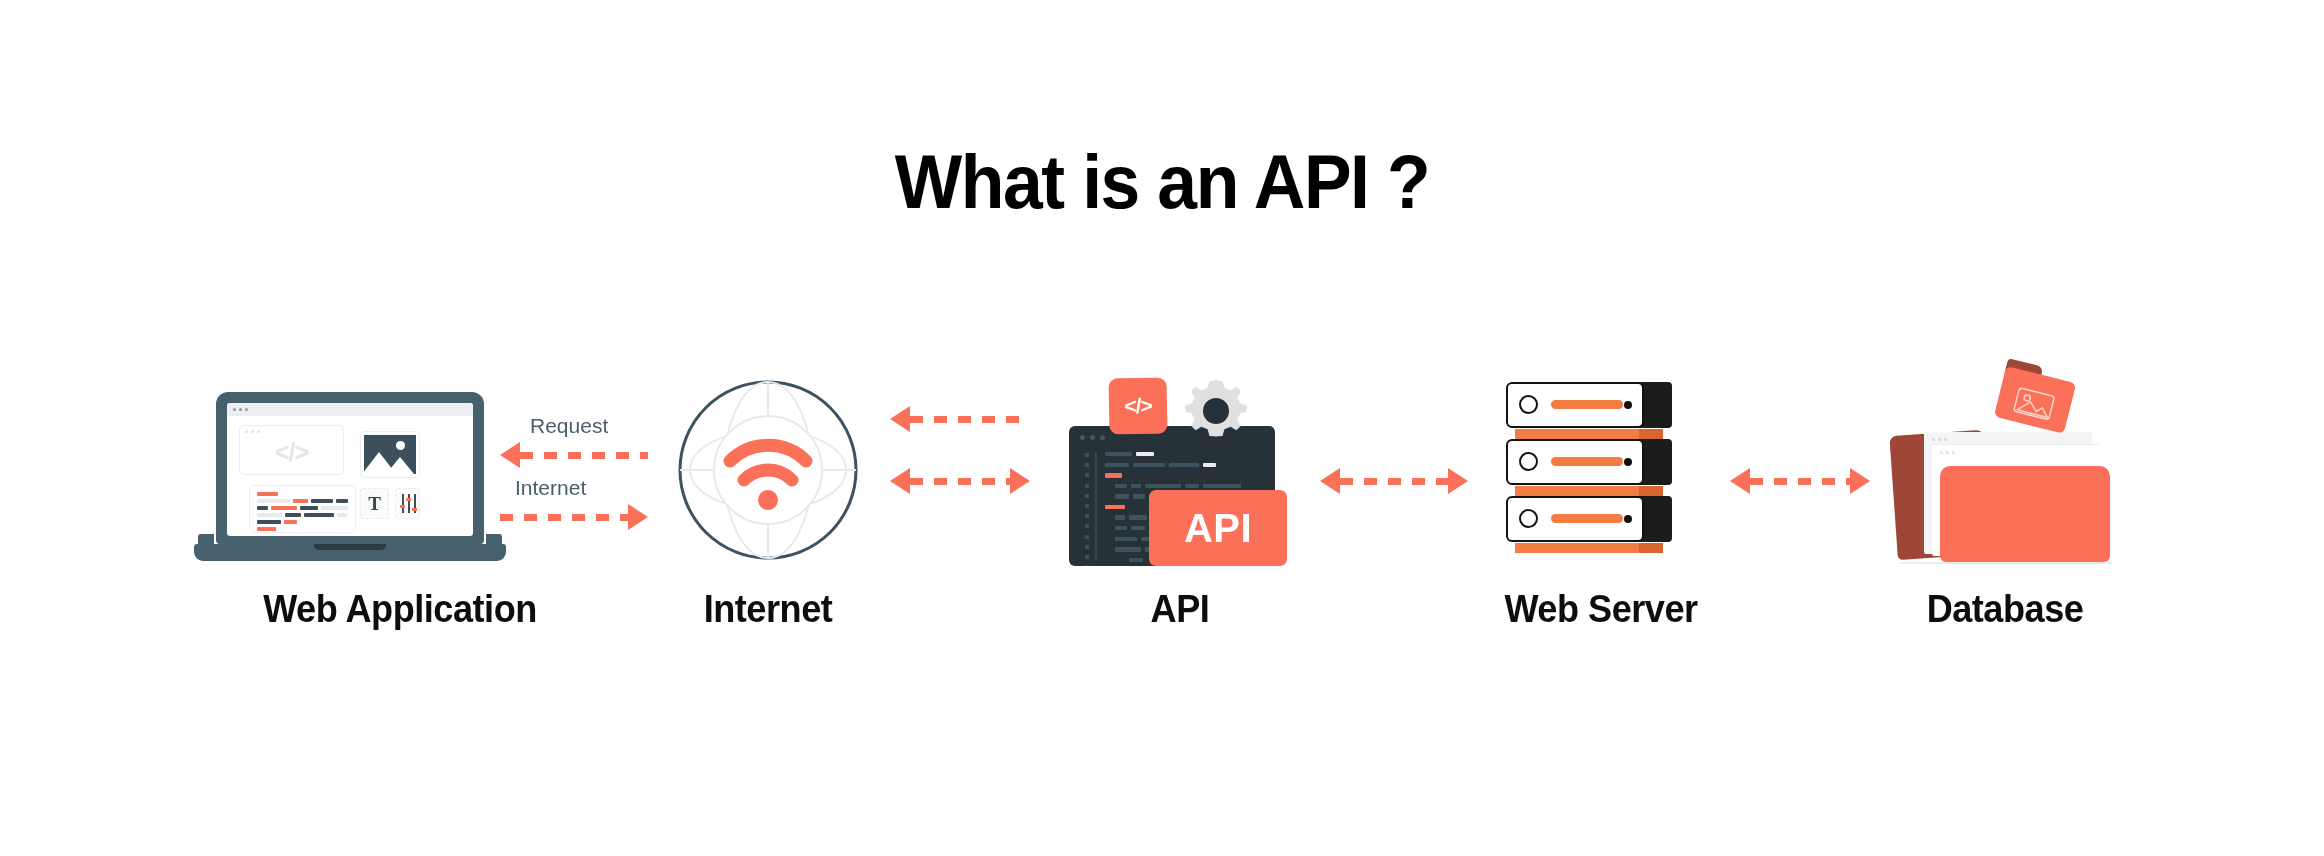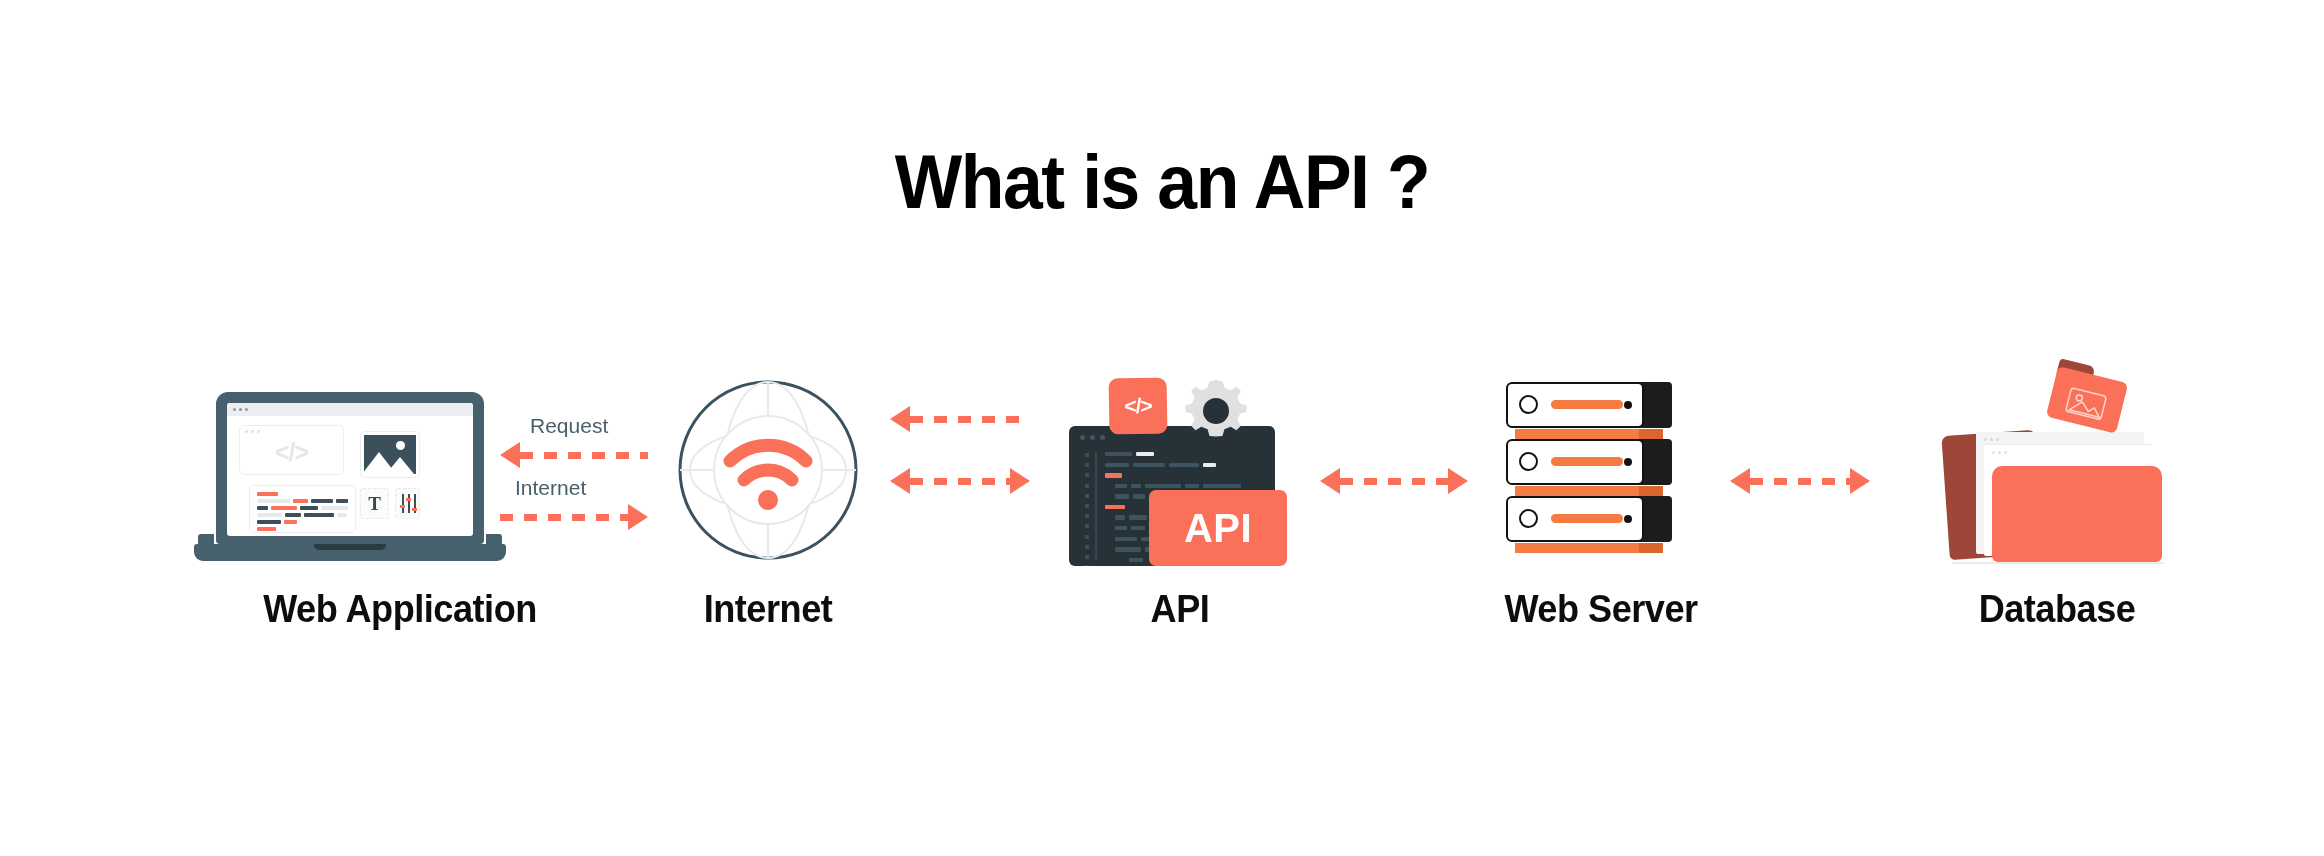--- a/index.html
+++ b/index.html
@@ -67,21 +67,21 @@
     white-space: nowrap;
     letter-spacing: -0.5px;
     transform: scaleX(0.95);
   }
 
   
   #node-webapp   { left: 190px;  width: 420px; }
   #node-internet { left: 660px;  width: 216px; }
   #node-api      { left: 1065px; width: 230px; }
   #node-server   { left: 1500px; width: 176px; }
-  #node-database { left: 1932px; width: 250px; }
+  #node-database { left: 1880px; width: 250px; }
 
   
   .laptop { position:absolute; left: 26px; top: 22px; width: 268px; height: 175px; }
   .laptop-lid {
     position: absolute; left: 0; top: 0; width: 268px; height: 152px;
     background: #46606d; border-radius: 12px 12px 4px 4px;
   }
   .laptop-screen {
     position: absolute; left: 11px; top: 11px; width: 246px; height: 133px;
     background: #ffffff; border-radius: 3px; overflow: hidden;

